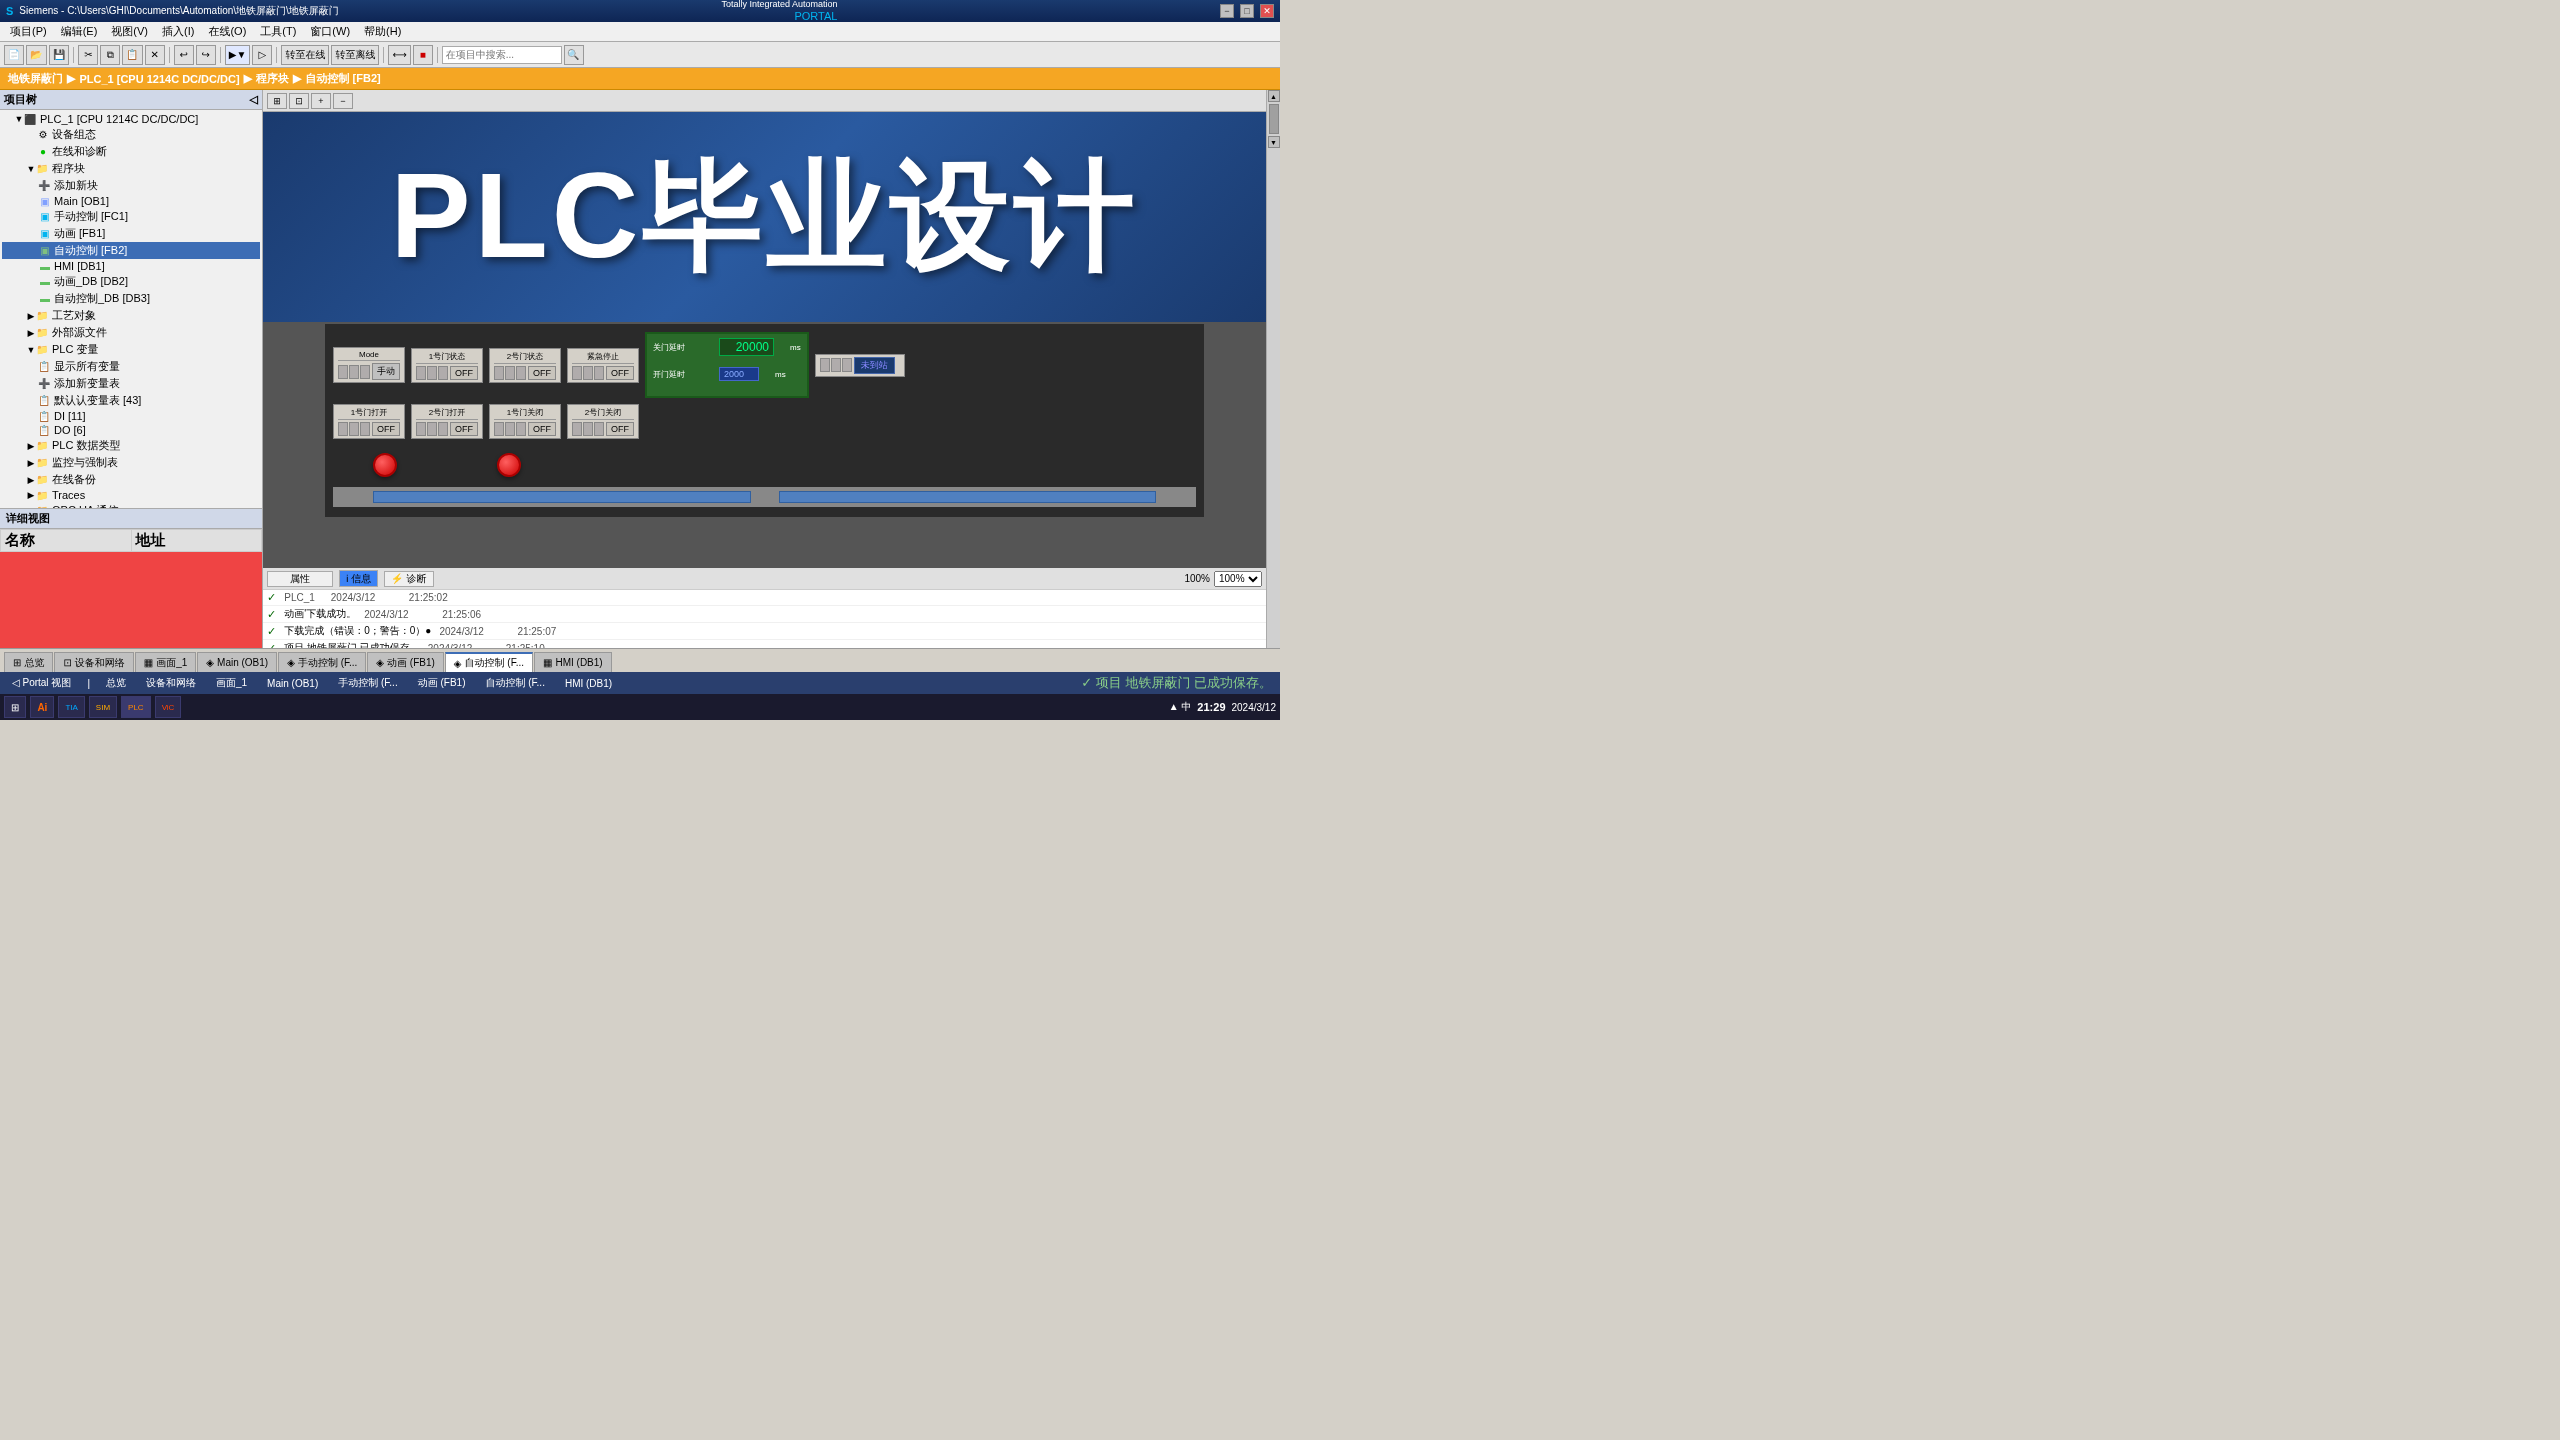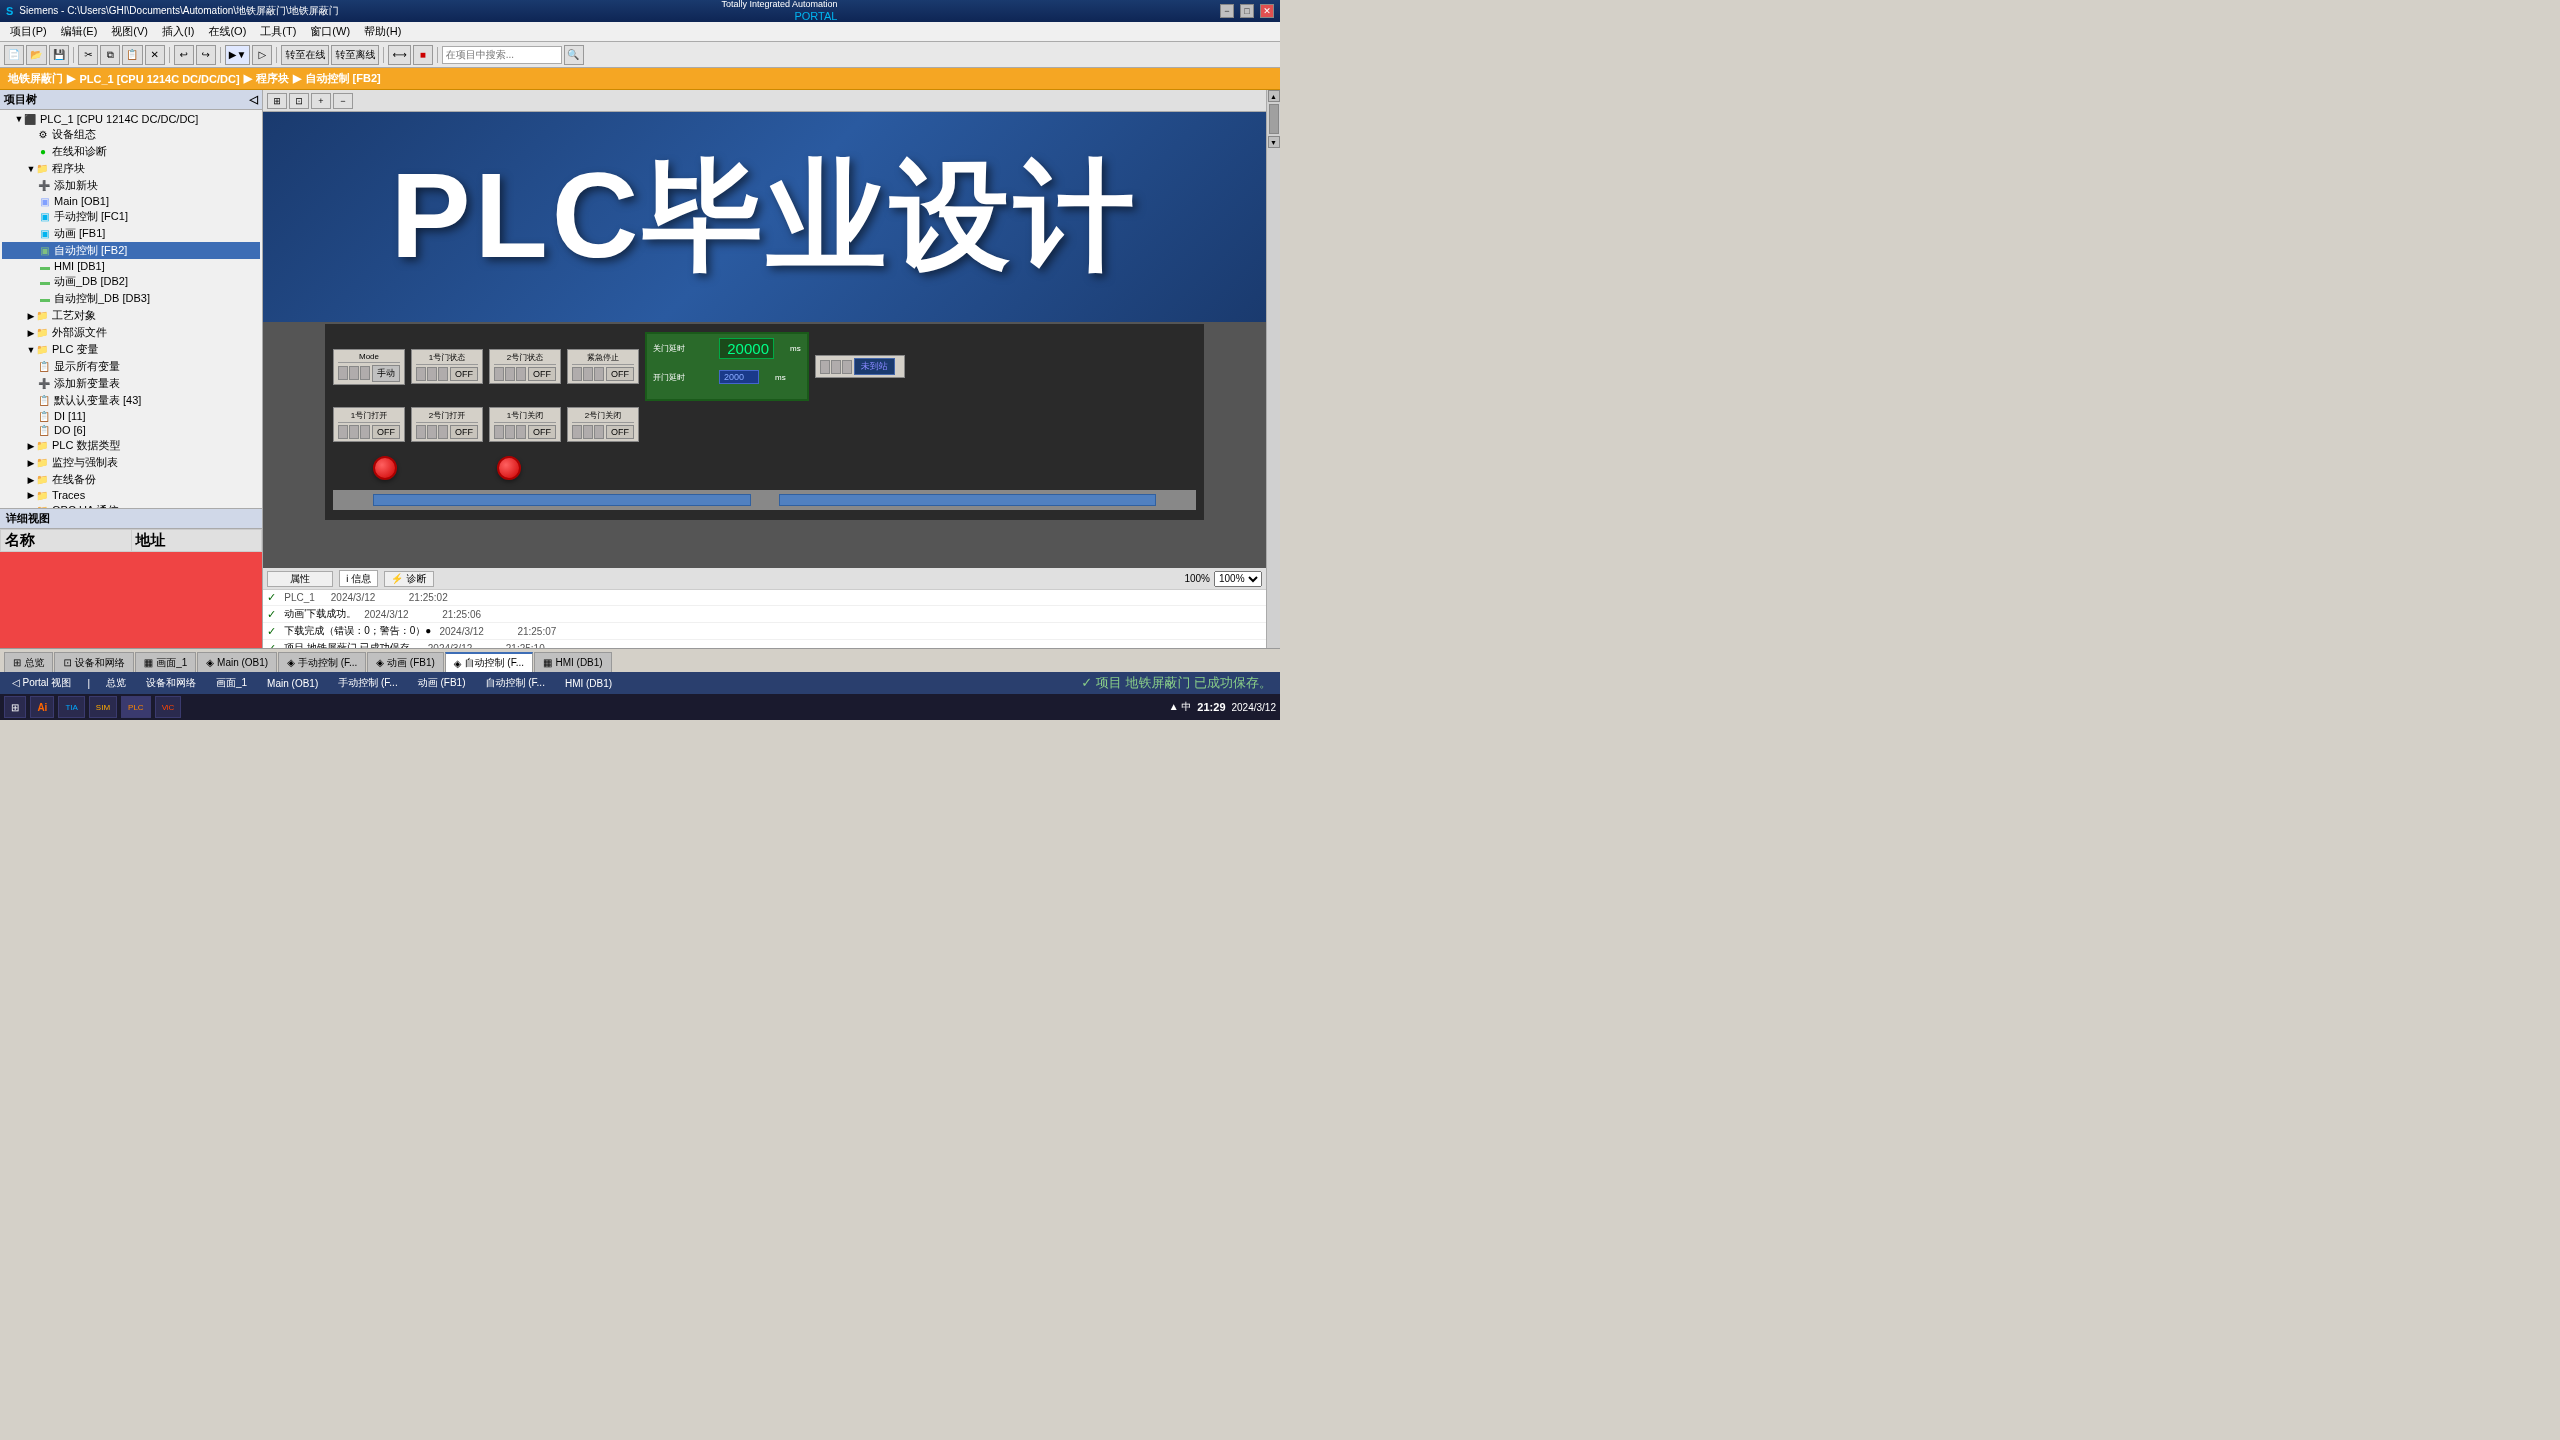--- a/index.html
+++ b/index.html
@@ -262,21 +262,21 @@
       margin-bottom: 11px;
     }
     .timer-label {
       font-size: 8px;
       width: 50px;
     }
     .timer-value {
       background: #1a4a1a;
       color: #00ff88;
       padding: 1px 4px;
-      font-size: 15px;
+      font-size: 12px;
       border: 1px solid #00aa44;
       min-width: 55px;
       text-align: right;
     }
     .timer-unit {
       font-size: 8px;
     }
     .timer-value2 {
       background: #1a3a8a;
       color: #88aaff;
@@ -802,21 +802,21 @@
           <div style="flex:1;height:12px;background:#5080c0;border:1px solid #3060a0;"></div>
         </div>
       </div>
 
     </div>
 
     <div id="log-area">
 
       <div style="height:22px;background:#e0e0e0;border-bottom:1px solid #ccc;display:flex;align-items:center;padding:0 4px;gap:6px;font-size:10px;">
         <span style="cursor:pointer;padding:0 22px;border:1px solid #aaa;background:#f0f0f0">属性</span>
-        <span style="cursor:pointer;padding:0 6px;border:1px solid #aaa;background:#ffffff">ℹ <span>信息</span></span>
+        <span style="cursor:pointer;padding:0 6px;border:1px solid #aaa;background:#3b82f6">ℹ <span>信息</span></span>
         <span style="cursor:pointer;padding:0 6px;border:1px solid #aaa;background:#f0f0f0">⚡ <span>诊断</span></span>
         <div style="margin-left:auto;display:flex;align-items:center;gap:4px;">
           <span>100%</span>
           <select style="font-size:10px;height:16px;">
             <option>100%</option>
           </select>
         </div>
       </div>
 
       <div class="log-row">

